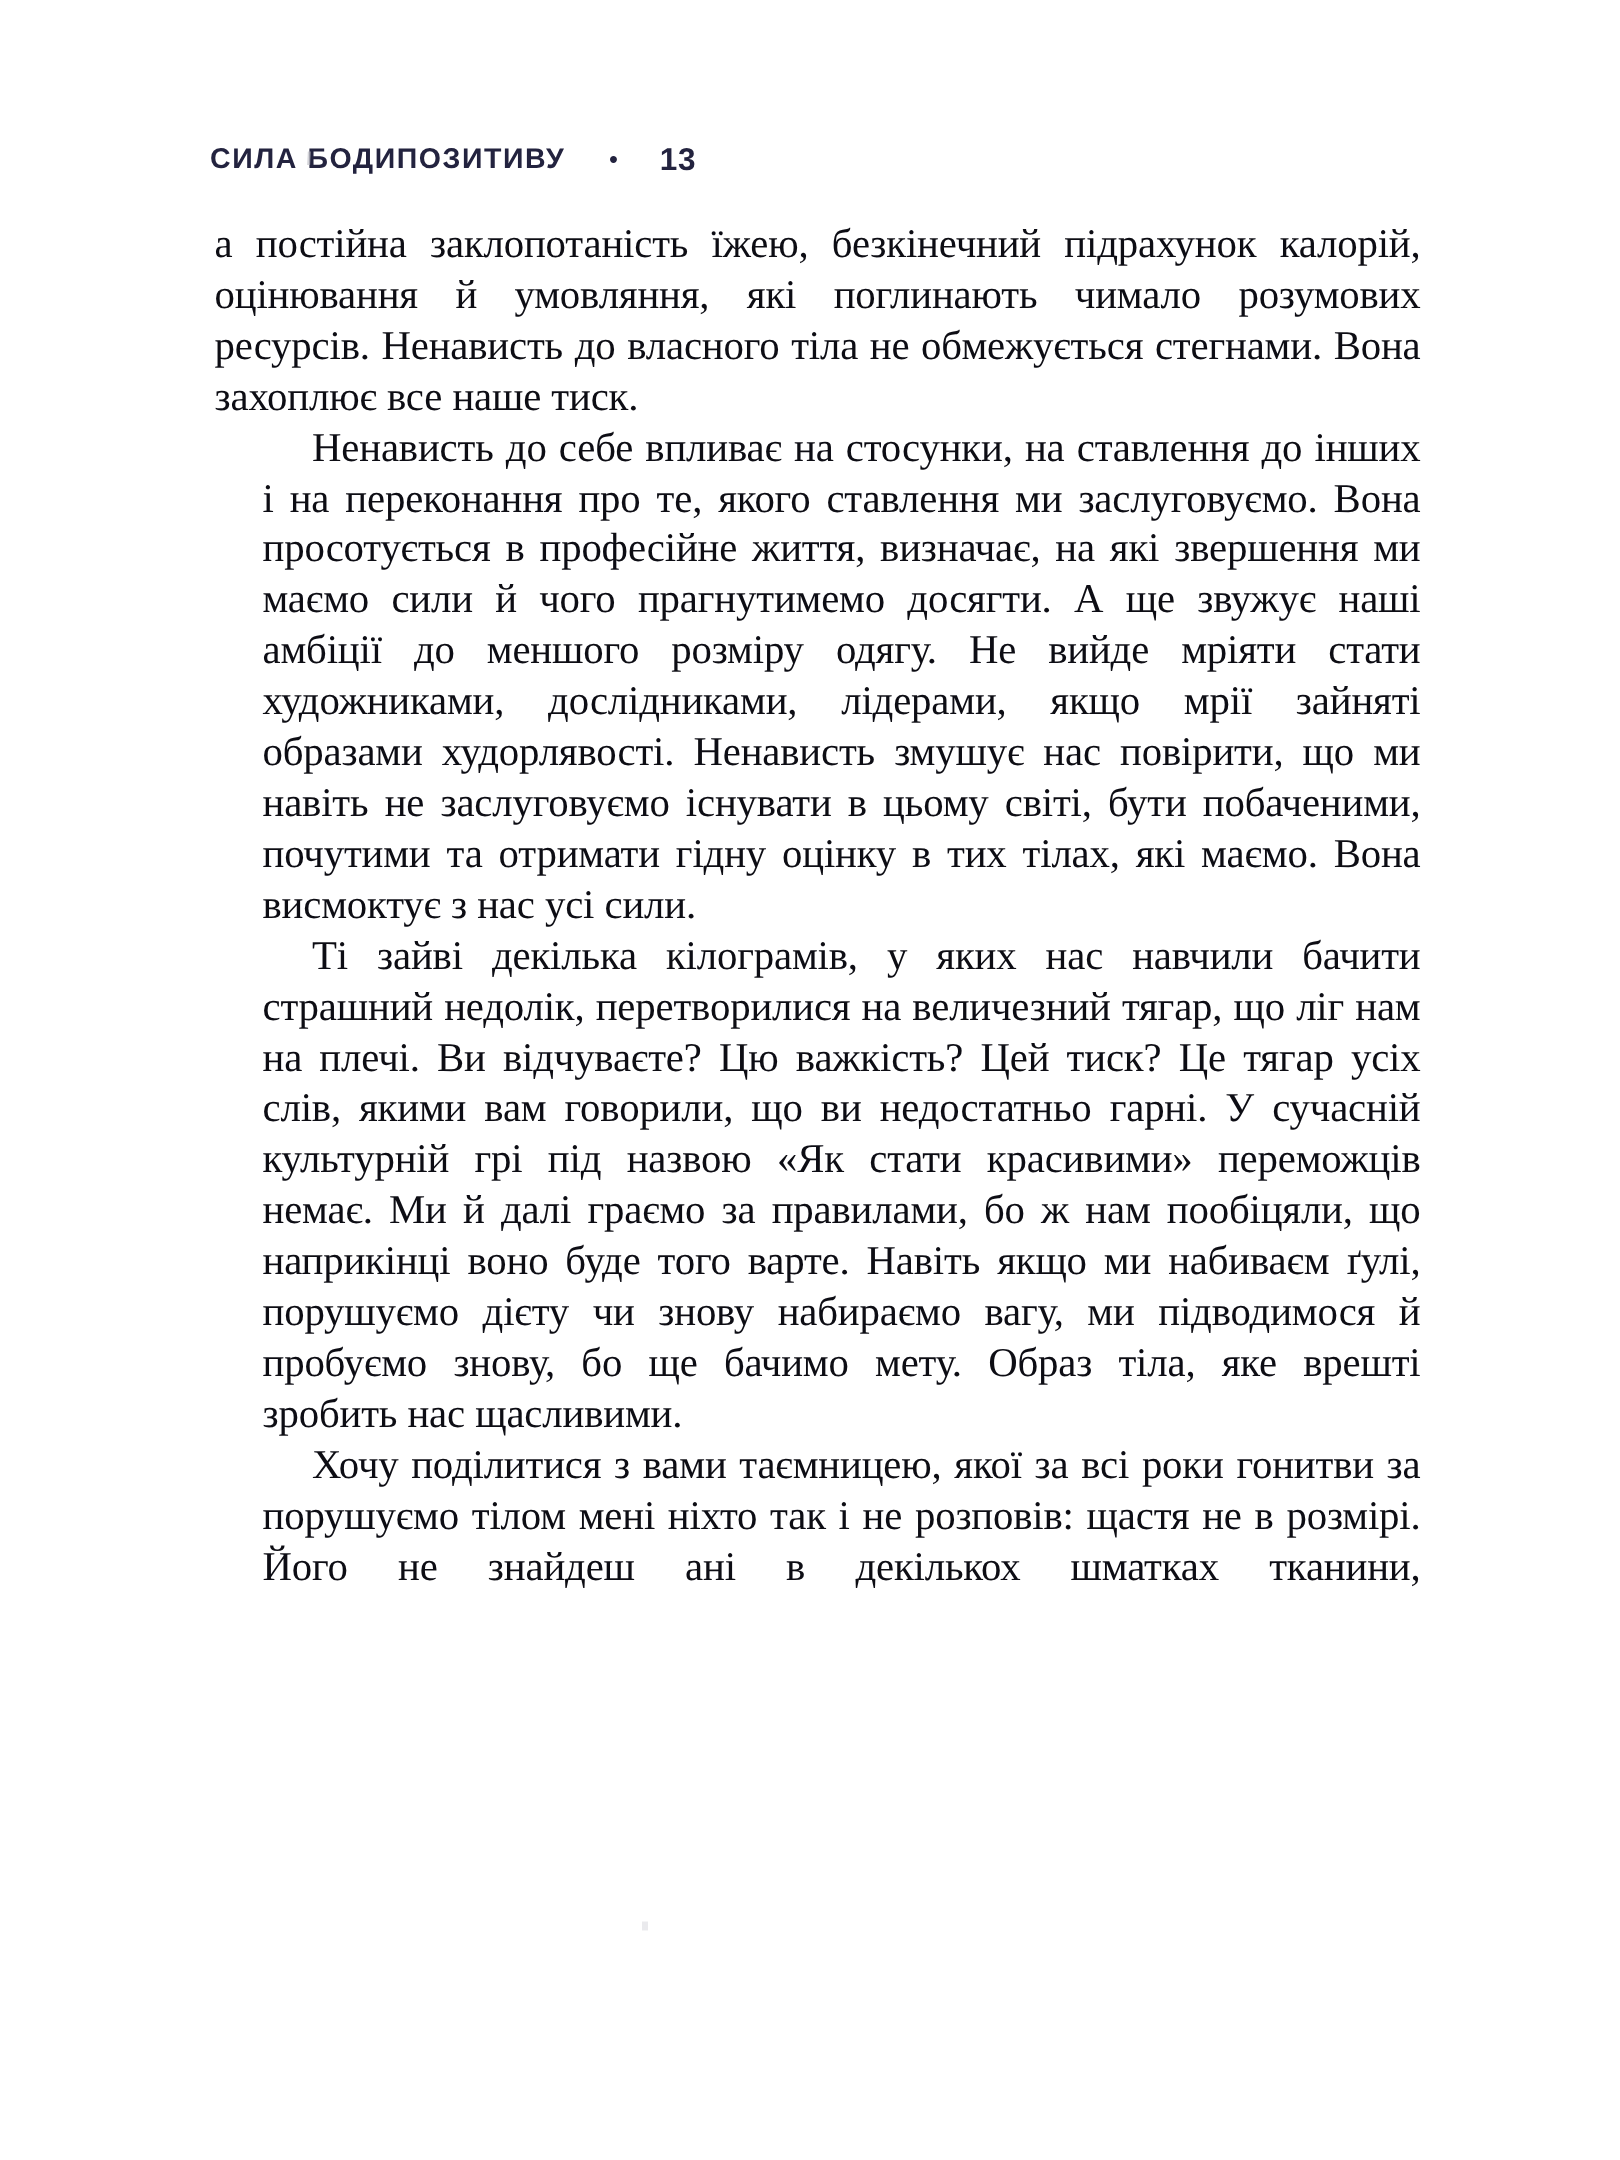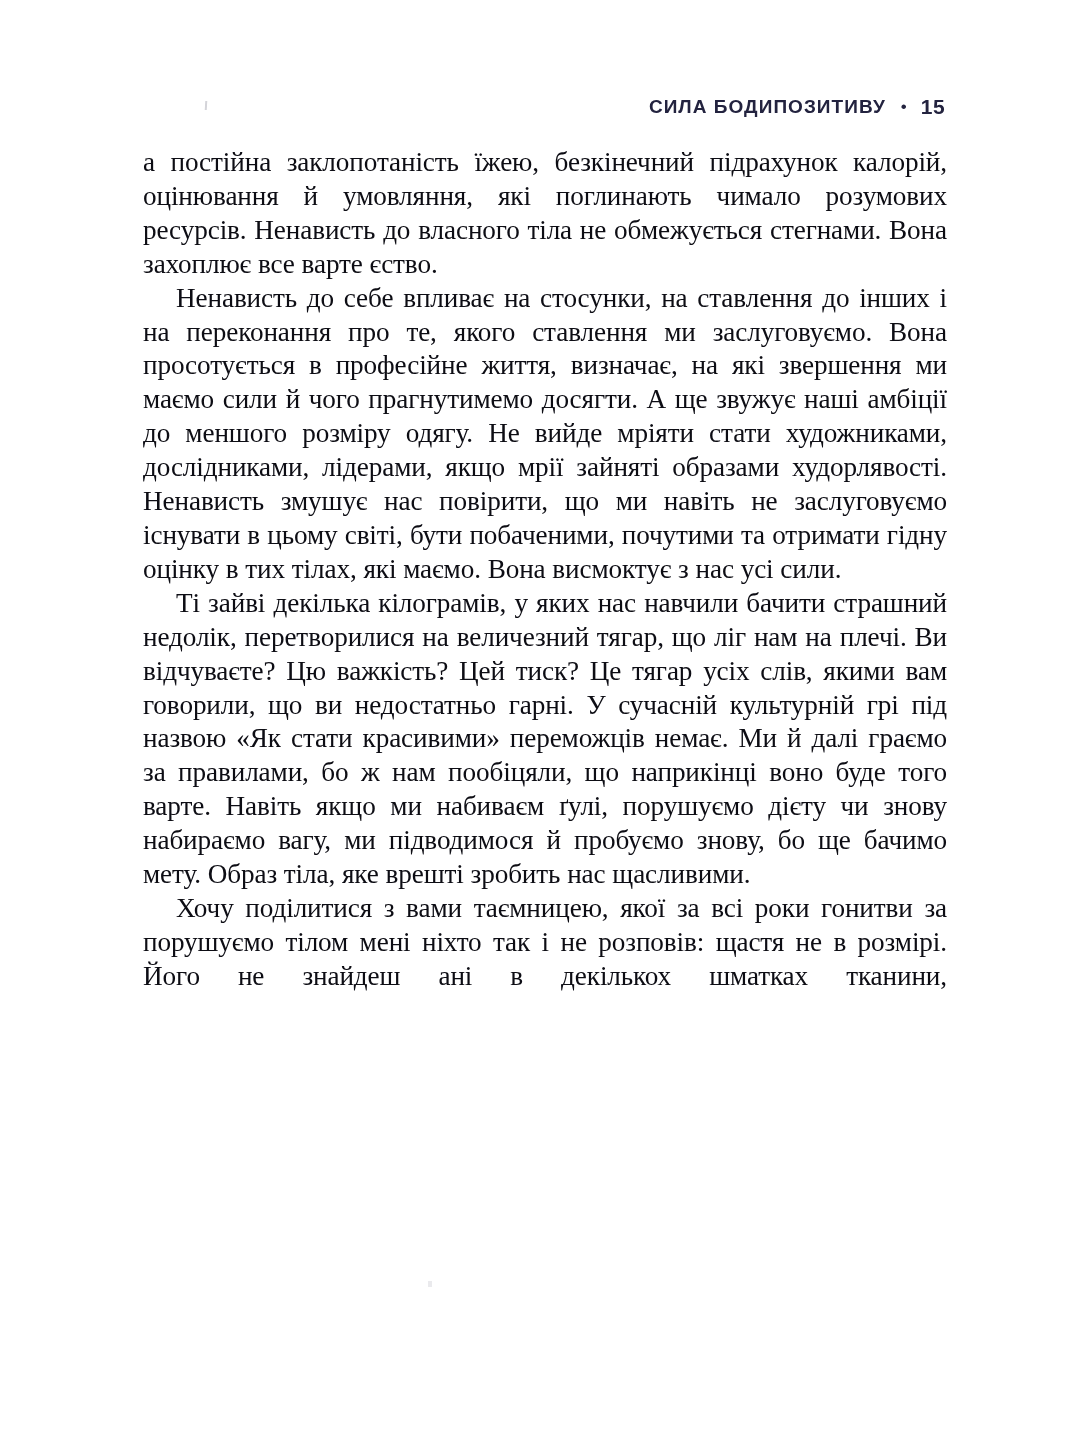--- a/index.html
+++ b/index.html
@@ -21,22 +21,22 @@
 
   
   .running-head {
     position: absolute;
     top: 92px;
     left: 140px;
     right: 135px;
     height: 30px;
     display: flex;
     align-items: center;
-    justify-content: flex-end;
-    gap: 2px;
+    justify-content: flex-start;
+    gap: 16px;
   }
 
   .running-head .rh-title {
     font-family: "Liberation Sans", "DejaVu Sans", sans-serif;
     font-weight: 700;
     font-size: 19px;
     letter-spacing: 0.055em;
     color: #23233f;
     text-transform: uppercase;
     white-space: nowrap;
@@ -76,20 +76,21 @@
     text-align: justify;
     text-justify: inter-word;
     font-weight: 400;
     letter-spacing: -0.004em;
     word-spacing: 0.004em;
     hyphens: manual;
   }
 
   .para + .para {
     text-indent: 33px;
+    margin-left: 32px;
   }
 
   
   .para.continues::after {
     content: "";
     display: inline-block;
     width: 100%;
     height: 0;
   }
 
@@ -118,25 +119,25 @@
   }
 </style>
 </head>
 <body>
 
 <div class="page">
 
   <div class="running-head">
     <span class="rh-title">СИЛА БОДИПОЗИТИВУ</span>
     <span class="rh-sep">•</span>
-    <span class="rh-folio">15</span>
+    <span class="rh-folio">13</span>
   </div>
 
   <div class="textblock">
-    <p class="para">а постійна заклопотаність їжею, безкінечний підрахунок калорій, оцінювання й умовляння, які поглинають чимало розумових ресурсів. Ненависть до власного тіла не обмежується стегнами. Вона захоплює все варте єство.</p>
+    <p class="para">а постійна заклопотаність їжею, безкінечний підрахунок калорій, оцінювання й умовляння, які поглинають чимало розумових ресурсів. Ненависть до власного тіла не обмежується стегнами. Вона захоплює все наше тиск.</p>
     <p class="para">Ненависть до себе впливає на стосунки, на ставлення до інших і на переконання про те, якого ставлення ми заслуговуємо. Вона просотується в професійне життя, визначає, на які звершення ми маємо сили й чого прагнутимемо досягти. А ще звужує наші амбіції до меншого розміру одягу. Не вийде мріяти стати художниками, дослідниками, лідерами, якщо мрії зайняті образами худорлявості. Ненависть змушує нас повірити, що ми навіть не заслуговуємо існувати в цьому світі, бути побаченими, почутими та отримати гідну оцінку в тих тілах, які маємо. Вона висмоктує з нас усі сили.</p>
     <p class="para">Ті зайві декілька кілограмів, у яких нас навчили бачити страшний недолік, перетворилися на величезний тягар, що ліг нам на плечі. Ви відчуваєте? Цю важкість? Цей тиск? Це тягар усіх слів, якими вам говорили, що ви недостатньо гарні. У сучасній культурній грі під назвою «Як стати красивими» переможців немає. Ми й далі граємо за правилами, бо ж нам пообіцяли, що наприкінці воно буде того варте. Навіть якщо ми набиваєм ґулі, порушуємо дієту чи знову набираємо вагу, ми підводимося й пробуємо знову, бо ще бачимо мету. Образ тіла, яке врешті зробить нас щасливими.</p>
     <p class="para continues">Хочу поділитися з вами таємницею, якої за всі роки гонитви за порушуємо тілом мені ніхто так і не розповів: щастя не в розмірі. Його не знайдеш ані в декількох шматках тканини,</p>
   </div>
 
   <span class="artifact a1"></span>
   <span class="artifact a2"></span>
 
 </div>
 

